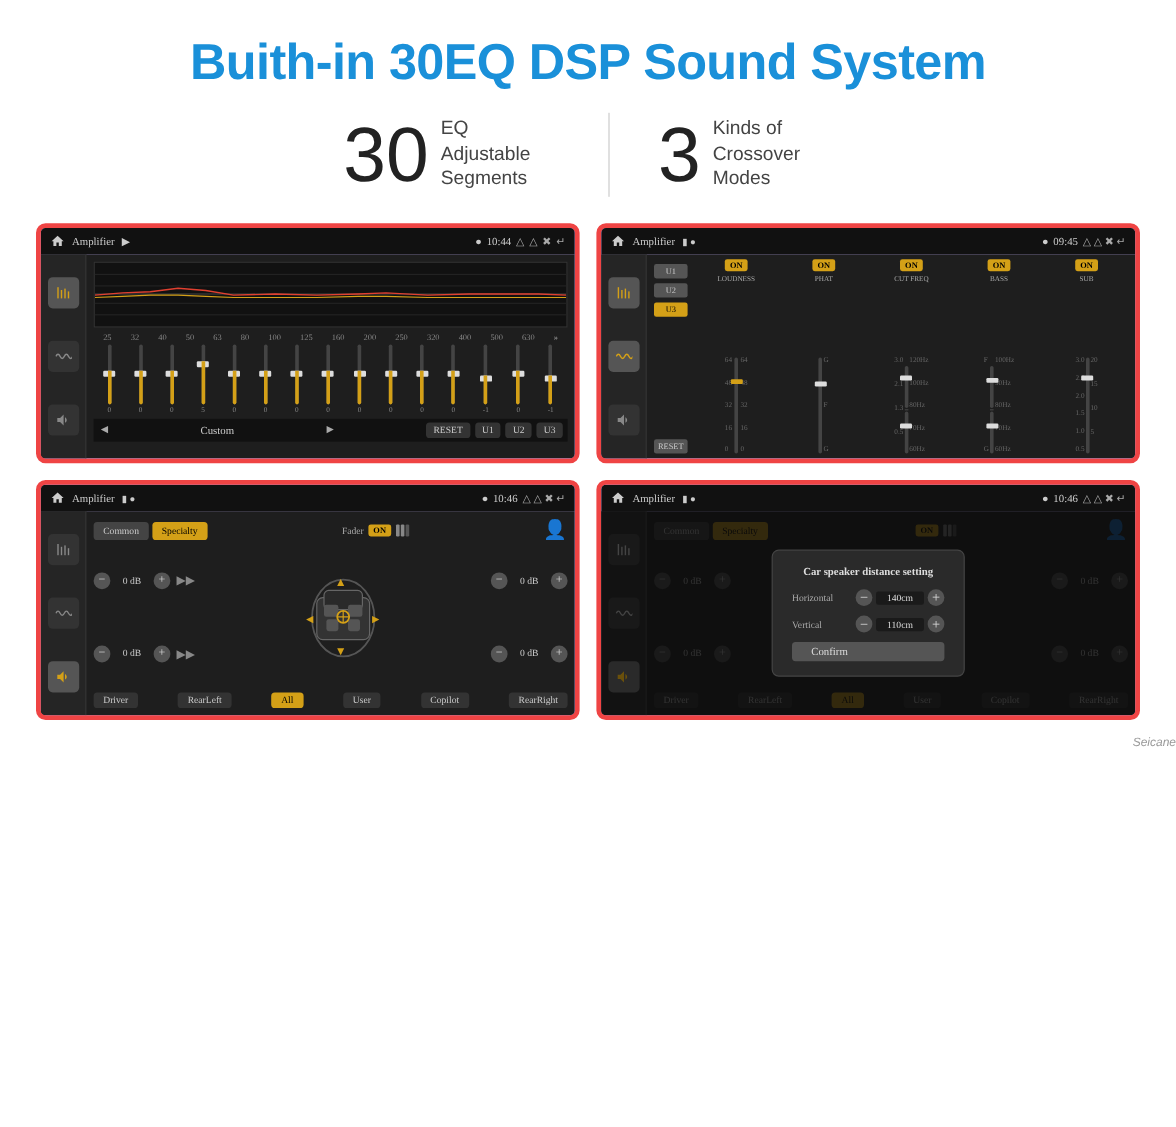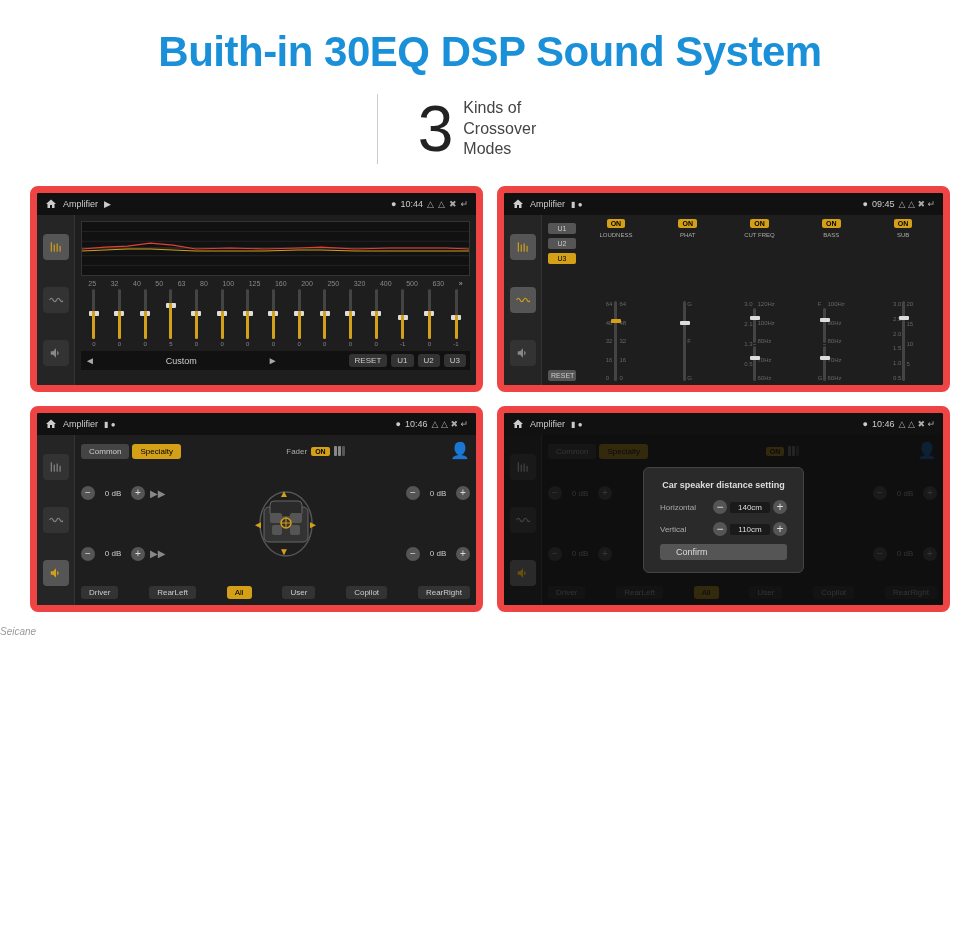--- a/index.html
+++ b/index.html
@@ -59,21 +59,22 @@
       display: grid;
       grid-template-columns: 1fr 1fr;
       gap: 14px;
       padding: 0 30px 10px;
     }
 
     .screen-container {
       border-radius: 8px;
       overflow: hidden;
       background: #c4b5fd;
-      border: 7px solid #ef4444;
+      border: 4px solid #ef4444;
+      font-family: Liberation Serif, serif;
     }
 
     
     .status-bar {
       background: #111;
       display: flex;
       align-items: center;
       justify-content: space-between;
       padding: 3px 8px;
       height: 22px;
@@ -513,21 +514,21 @@
       color: #ddd;
       font-size: 9px;
       padding: 3px 16px;
       border-radius: 3px;
       text-align: left;
       margin: 4px auto 0;
       display: block;
     }
 
     .watermark {
-      text-align: left;
+      text-align: right;
       font-size: 10px;
       color: #999;
       font-style: italic;
       margin-top: 4px;
     }
 
     .screen-wrapper {
       position: relative;
     }
 
@@ -538,20 +539,24 @@
       width: 100%;
       height: 100%;
     }
   </style>
 </head>
 <body>
 
 <div class="page-title">Buith-in 30EQ DSP Sound System</div>
 
 <div class="stats-row">
+  <div class="stat-item">
+    <span class="stat-number">30</span>
+    <span class="stat-label">EQ Adjustable<br>Segments</span>
+  </div>
   <div class="stat-divider"></div>
   <div class="stat-item">
     <span class="stat-number">3</span>
     <span class="stat-label">Kinds of<br>Crossover Modes</span>
   </div>
 </div>
 
 <div class="screens-grid">
 
   <div class="screen-container screen-wrapper">

